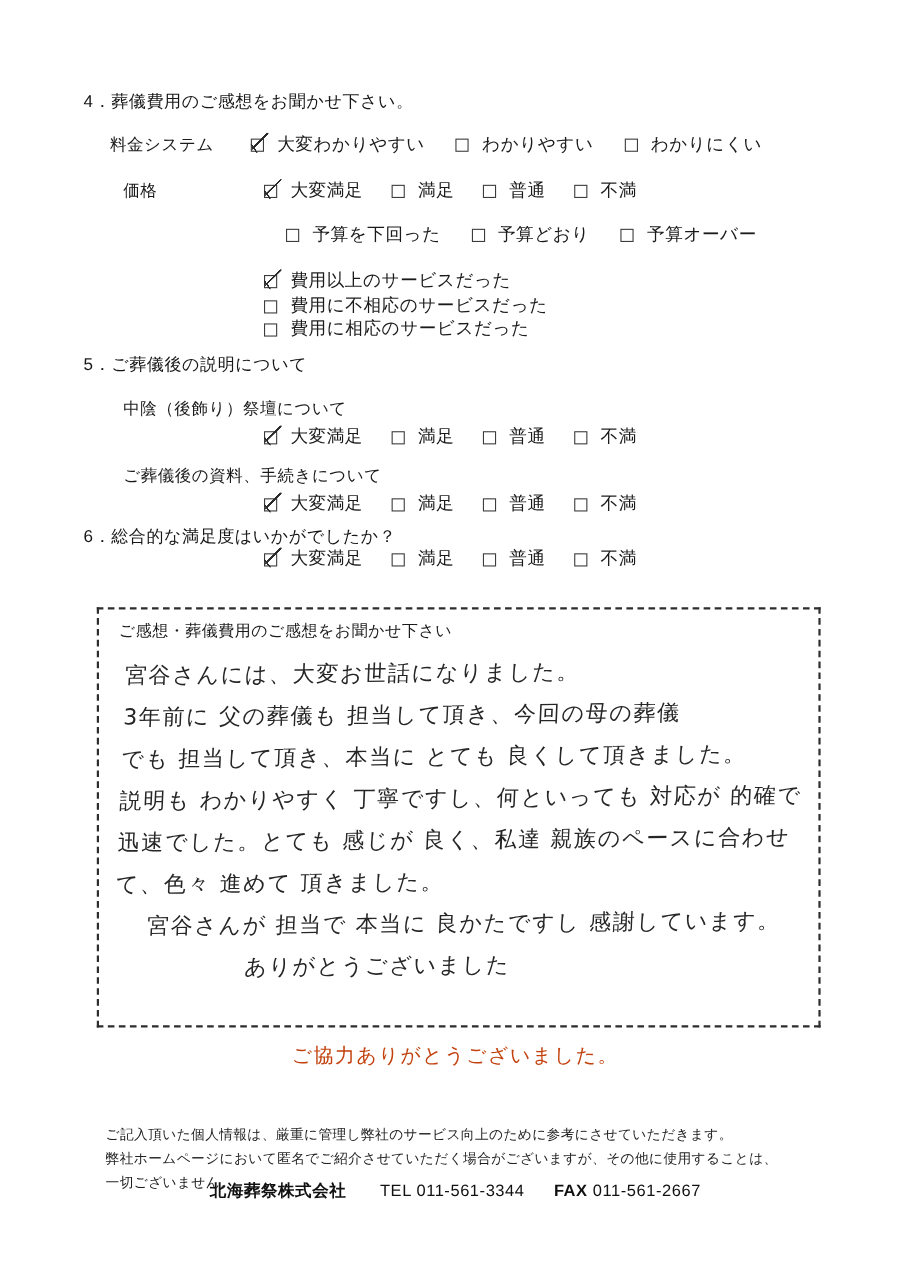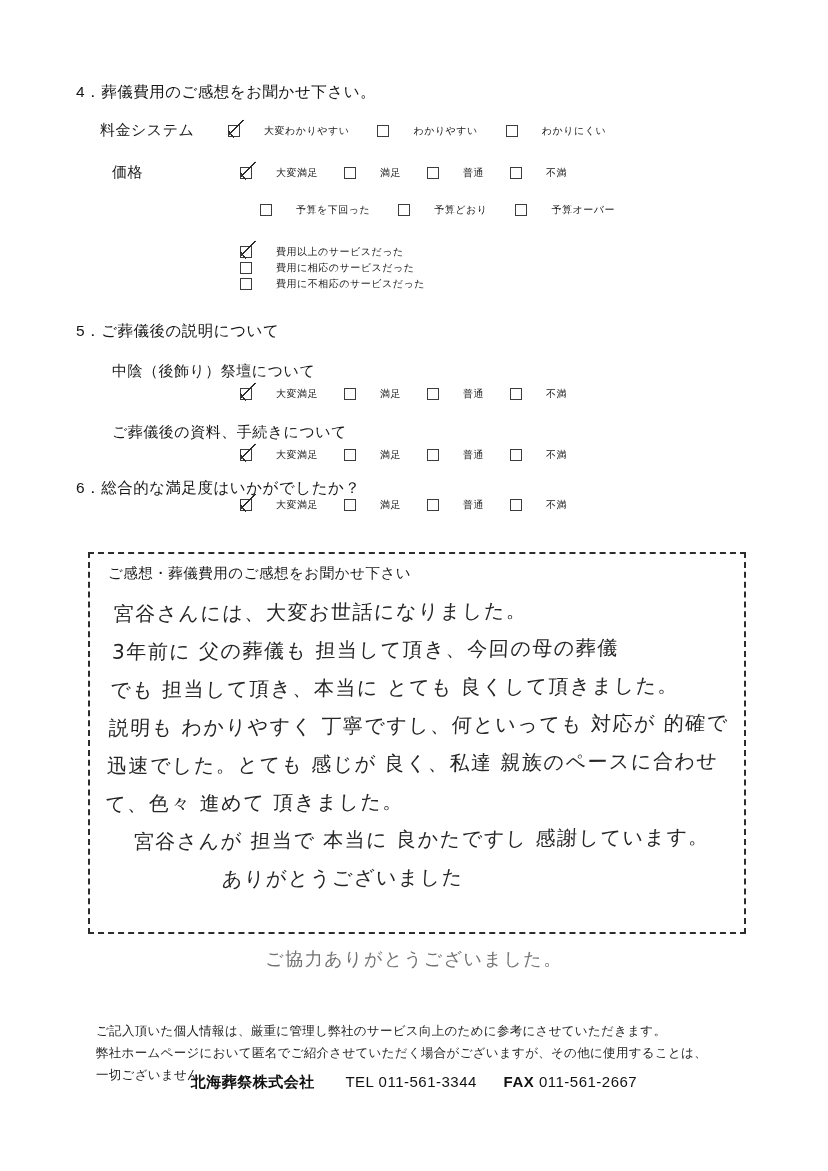--- a/index.html
+++ b/index.html
@@ -73,23 +73,23 @@
   .box.checked::before {
     content: "";
     position: absolute;
     left: -1px;
     top: 4px;
     width: 6px;
     height: 8px;
     background: linear-gradient(to top right, transparent 42%, #2b2b2b 43%, #2b2b2b 56%, transparent 57%);
   }
   .opt-label {
-    font-size: 10px;
-    letter-spacing: 0.5px;
-    margin-left: 24px;
+    font-size: 16px;
+    letter-spacing: 0.5px;
+    margin-left: 12px;
     color: #1a1a1a;
   }
 
   
   .comment-box {
     position: absolute;
     left: 88px;
     top: 552px;
     width: 658px;
     height: 382px;
@@ -125,21 +125,21 @@
 
   
   .thanks {
     position: absolute;
     left: 0;
     top: 947px;
     width: 828px;
     text-align: center;
     font-size: 18px;
     letter-spacing: 1.5px;
-    color: #737373;
+    color: #c2410c;
   }
   .notice {
     position: absolute;
     left: 96px;
     top: 1020px;
     width: 640px;
     font-size: 12.5px;
     line-height: 22px;
     letter-spacing: 0.3px;
     color: #1f1f1f;
@@ -221,27 +221,27 @@
       <span class="box"></span>
       <span class="opt-label">予算オーバー</span>
     </span>
   </div>
 
   <div class="q-block" style="top:245px;left:240px;width:588px;">
     <div class="row" style="margin-bottom:2px;">
       <span class="box checked"></span>
       <span class="opt-label">費用以上のサービスだった</span>
     </div>
+    <div class="row">
+      <span class="box"></span>
+      <span class="opt-label">費用に不相応のサービスだった</span>
+    </div>
     <div class="row" style="margin-bottom:2px;">
       <span class="box"></span>
       <span class="opt-label">費用に相応のサービスだった</span>
-    </div>
-    <div class="row">
-      <span class="box"></span>
-      <span class="opt-label">費用に不相応のサービスだった</span>
     </div>
   </div>
 
   <div class="q-block row" style="top:321px;left:76px;">
     <span class="q-title">5．</span>
     <span class="q-title">ご葬儀後の説明について</span>
   </div>
 
   <div class="q-block" style="top:362px;left:112px;width:716px;">
     <div class="row-label">中陰（後飾り）祭壇について</div>

